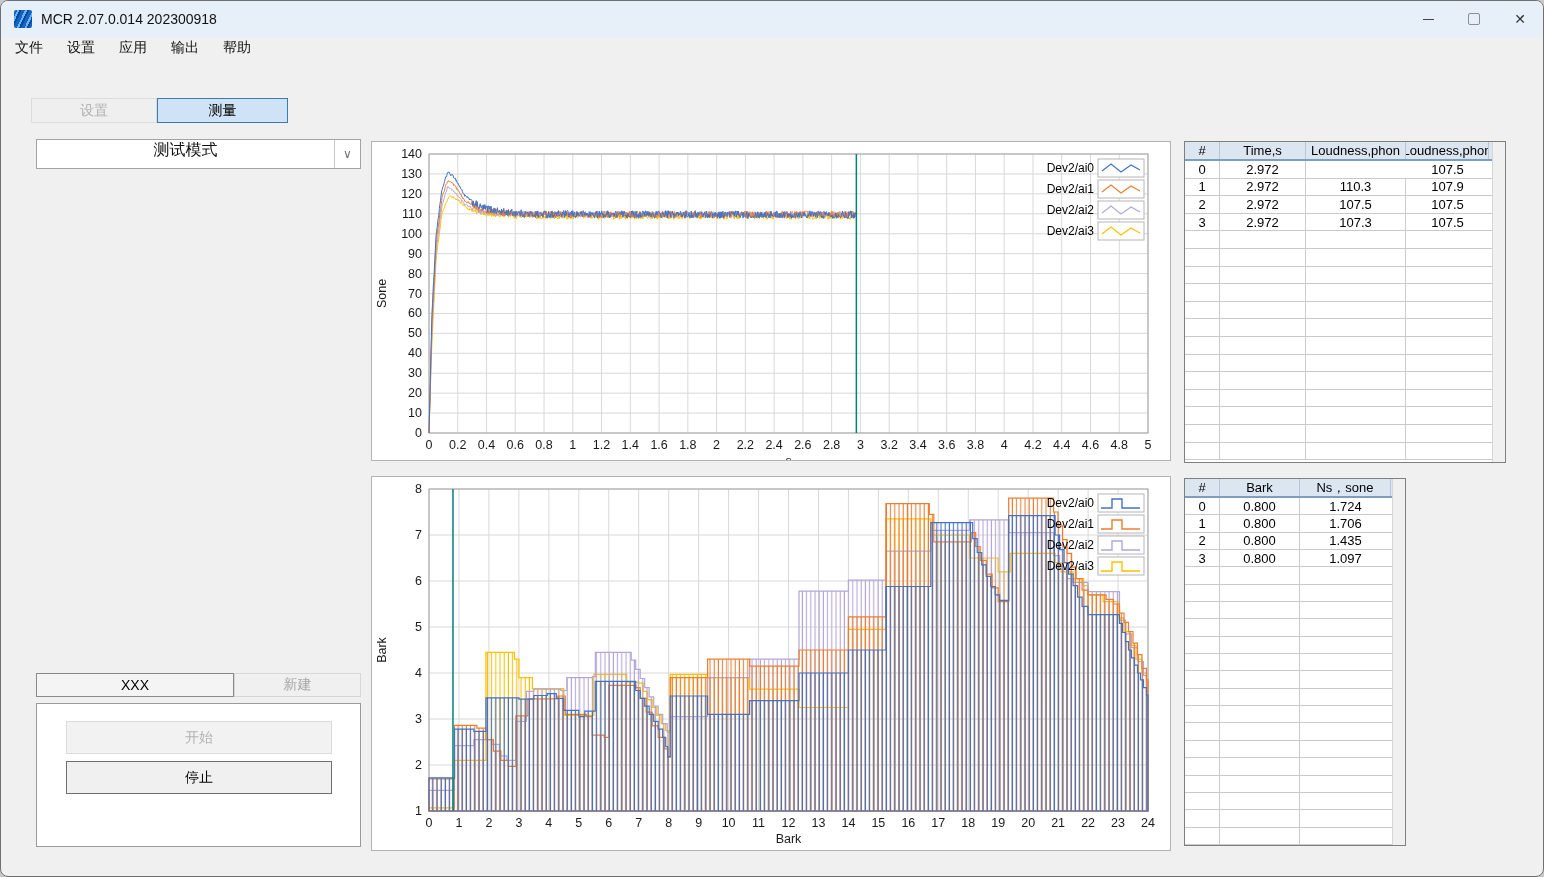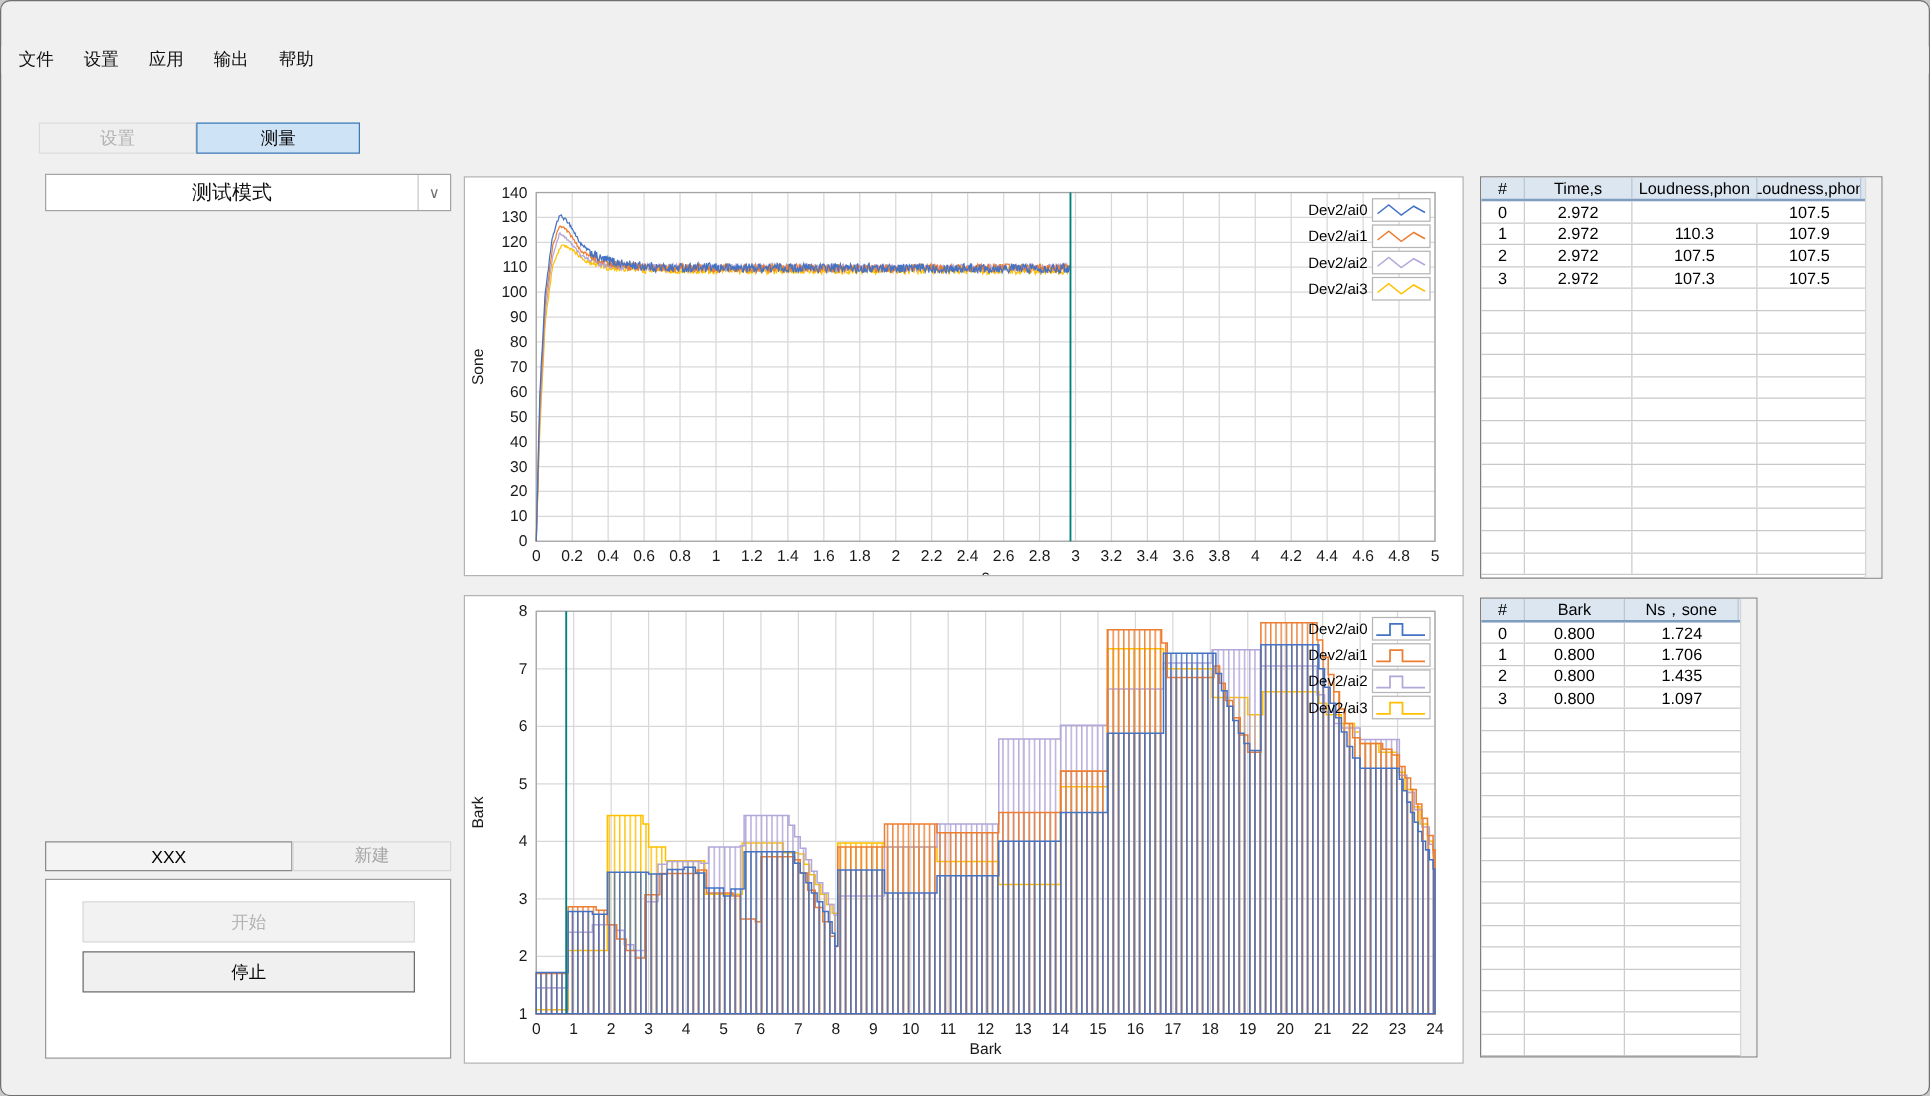--- a/index.html
+++ b/index.html
@@ -22,21 +22,21 @@
   .tab{display:flex;align-items:center;justify-content:center;font-size:14px;box-sizing:border-box;
        border-right:1px solid #cfcfcf;background:#ececec;color:#9b9b9b;}
   .tab.active{background:#f6f6f6;color:#3c3c3c;}
   
   .subtab{position:absolute;top:97px;height:25px;box-sizing:border-box;font-size:14px;
           font-family:inherit;display:flex;align-items:center;justify-content:center;}
   .subtab.settings{left:30px;width:126px;background:#efefef;border:1px solid #dcdcdc;color:#b2b2b2;}
   .subtab.measure{left:156px;width:131px;background:#cfe3f6;border:1px solid #3f79b5;color:#000;}
   
   .mode-select{position:absolute;left:35px;top:138px;width:325px;height:30px;background:#fff;border:1px solid #a3a3a3;
-               box-sizing:border-box;display:flex;align-items:center;}
+               box-sizing:border-box;display:flex;align-items:flex-start;}
   .mode-select .label{flex:1;text-align:center;font-size:16px;color:#111;}
   .mode-select .chev{width:25px;height:100%;border-left:1px solid #c9c9c9;display:flex;align-items:center;justify-content:center;color:#707070;font-size:12px;}
   .list-header{position:absolute;left:35px;top:174px;width:325px;height:23px;background:#d6e5f4;border:1px solid #aebdcb;
                box-sizing:border-box;font-size:14px;color:#111;display:flex;align-items:center;padding-left:3px;}
   .file-list{position:absolute;left:35px;top:197px;width:325px;height:469px;background:#fff;border:1px solid #a3a3a3;box-sizing:border-box;overflow:hidden;}
   .file-item{height:20px;margin:2px 17px 0 1px;background:#00b900;color:#000;font-size:14px;display:flex;align-items:center;padding-left:6px;}
   .file-item .fname{margin-right:28px;}
   .btn{box-sizing:border-box;display:flex;align-items:center;justify-content:center;font-size:14px;font-family:inherit;}
   .btn-xxx{position:absolute;left:35px;top:672px;width:198px;height:24px;background:#f4f4f4;border:1px solid #8a8a8a;color:#000;}
   .btn-new{position:absolute;left:233px;top:672px;width:127px;height:24px;background:#f0f0f0;border:1px solid #d7d7d7;color:#a6a6a6;}
@@ -60,20 +60,35 @@
   .t-row.head .t-cell{border-right:1px solid #b9c5d4;}
   .t-cell:last-child{border-right:none;}
   .scroll-gutter{flex:0 0 12px;background:#f0f0f0;border-left:1px solid #d6d6d6;}
   svg text{font-family:"Liberation Sans","DejaVu Sans",sans-serif;}
 </style>
 </head>
 <body>
 
 <div class="window">
 
+  <div class="titlebar">
+    <div class="app-icon"></div>
+    <span class="title-text">MCR 2.07.0.014 202300918</span>
+    <div class="win-controls">
+      <div class="win-btn">
+          <span class="glyph-min"></span>
+        </div>
+      <div class="win-btn">
+          <span class="glyph-max"></span>
+        </div>
+      <div class="win-btn">
+          <span>✕</span>
+        </div>
+    </div>
+  </div>
 
   <div class="menubar" id="menubar">
       <div class="menu-item">文件</div>
       <div class="menu-item">设置</div>
       <div class="menu-item">应用</div>
       <div class="menu-item">输出</div>
       <div class="menu-item">帮助</div>
     </div>
 
 

